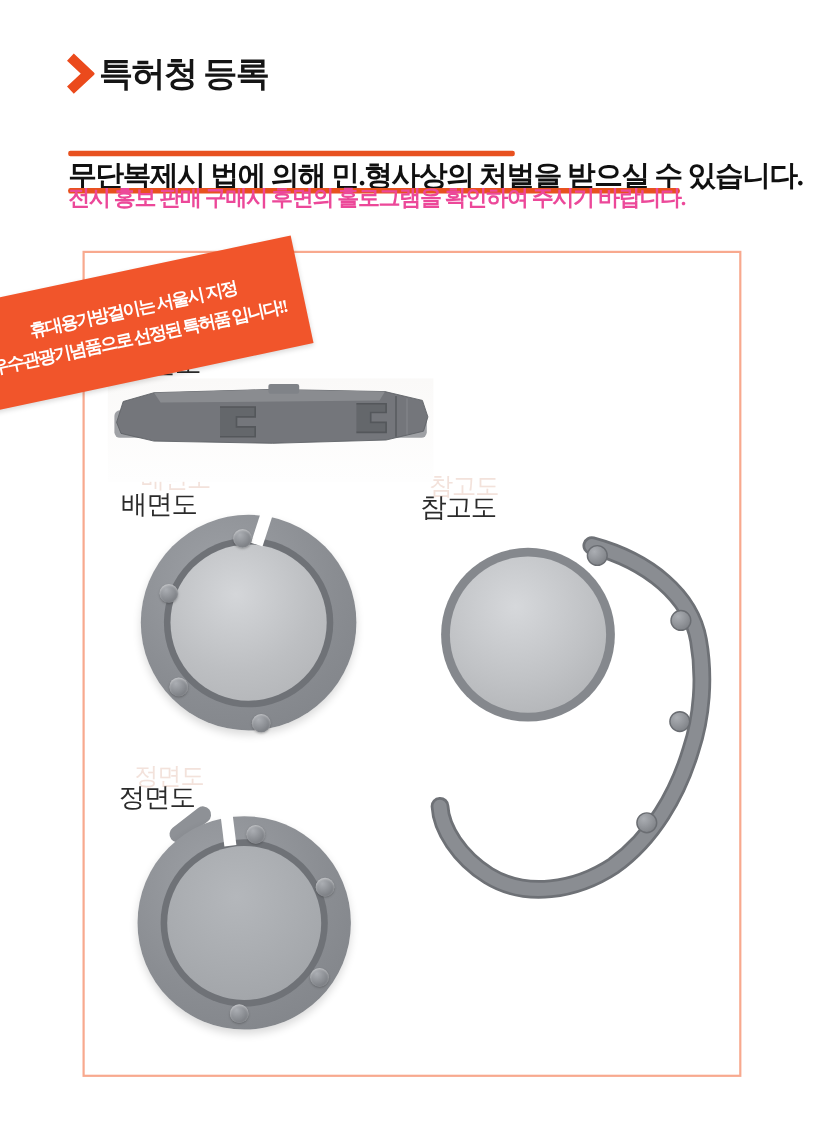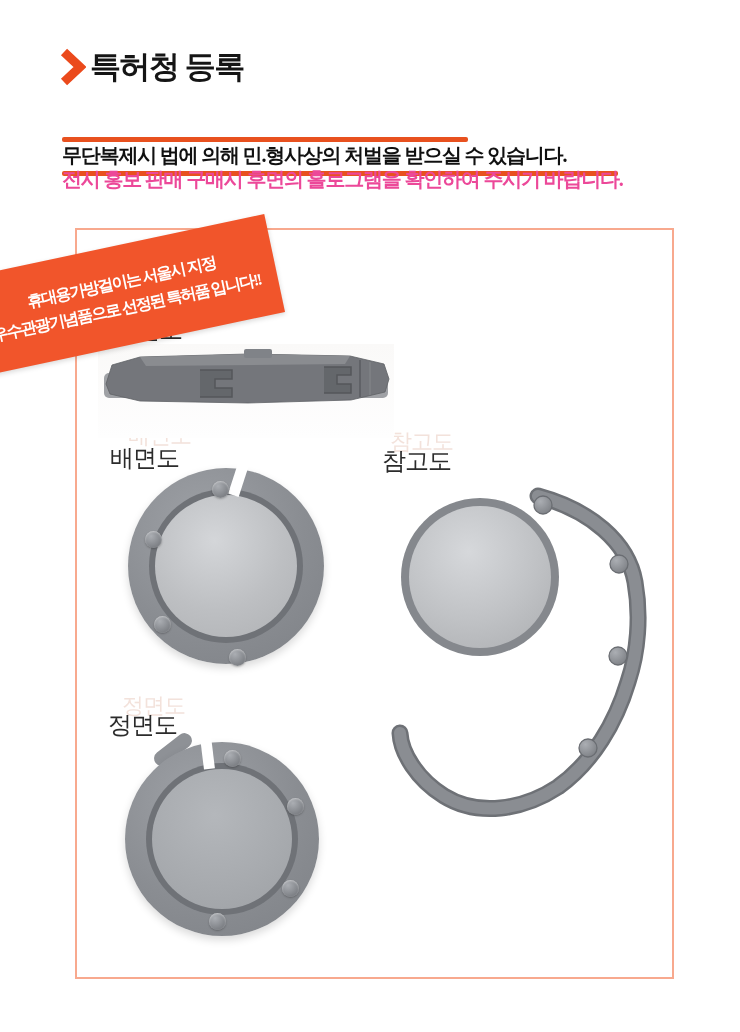--- a/index.html
+++ b/index.html
@@ -8,21 +8,21 @@
     font-family:Liberation Serif, serif;
     padding-left:40px;
   }
   
   .heading{position:absolute;left:58px;top:46px;display:flex;align-items:center;}
   .chev{width:28px;height:38px;margin-right:4px;flex:0 0 auto;}
   .page-title{font-size:31px;font-weight:bold;color:#151515;letter-spacing:-1.5px;white-space:nowrap;}
   
   .notice1{position:absolute;left:65px;top:108px;font-size:22px;font-weight:bold;color:#101010;letter-spacing:-1.2px;white-space:nowrap;}
   .bar1{position:absolute;left:62px;top:137px;width:406px;height:5px;background:#E8511F;border-radius:2px;}
-  .notice2{position:absolute;left:62px;top:142px;font-size:20px;font-weight:bold;color:#101010;letter-spacing:-1.2px;white-space:nowrap;}
+  .notice2{position:absolute;left:62px;top:142px;font-size:26px;font-weight:bold;color:#101010;letter-spacing:-1.2px;white-space:nowrap;}
   .bar2{position:absolute;left:62px;top:171px;width:556px;height:5px;background:#E8511F;border-radius:2px;}
   .faint{position:absolute;left:62px;top:166px;font-size:20px;font-weight:bold;color:#ec4899;letter-spacing:-1.2px;white-space:nowrap;}
   
   .dbox{position:absolute;left:75px;top:228px;width:595px;height:747px;border:2px solid #F8A98E;background:transparent;}
   .view-label{position:absolute;font-size:24px;color:#2b2b2b;letter-spacing:-1px;white-space:nowrap;}
   .ghost-label{position:absolute;font-size:22px;color:#EFD9D0;letter-spacing:-1px;white-space:nowrap;opacity:.75;filter:blur(.4px);}
   
   .ribbon{
     position:absolute;left:-30px;top:245px;width:308px;height:100px;background:#F1552B;
     transform:rotate(-12deg);display:flex;flex-direction:column;justify-content:center;align-items:center;

